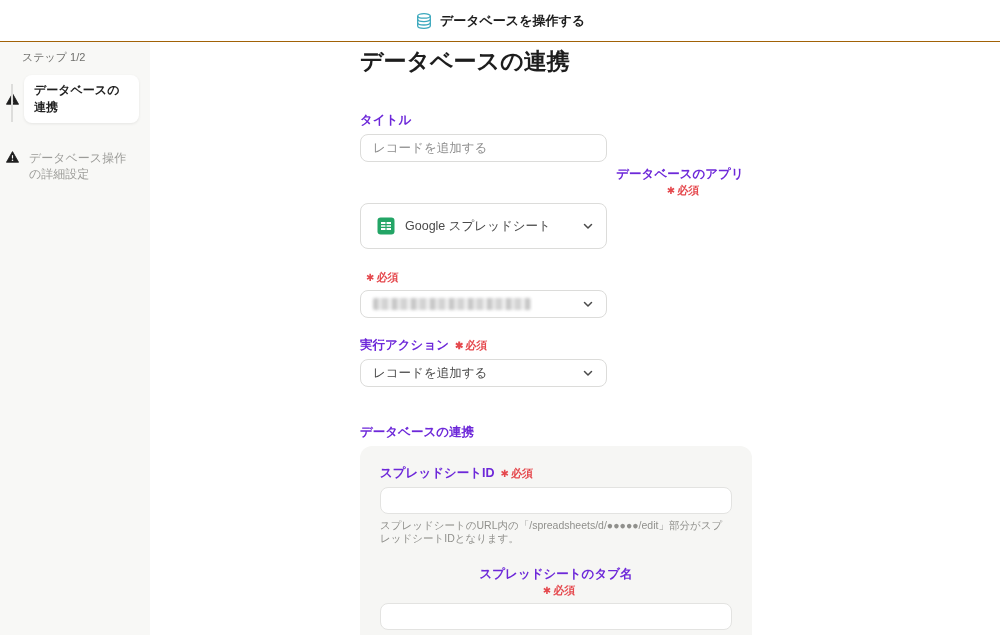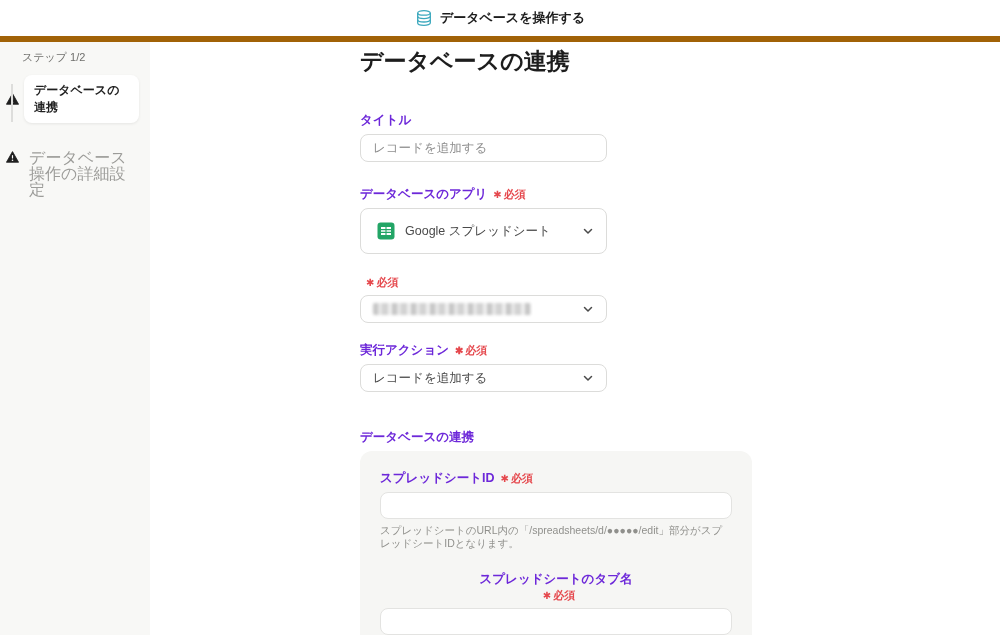--- a/index.html
+++ b/index.html
@@ -3,54 +3,54 @@
 <meta charset="utf-8">
 <style>
   * { margin: 0; padding: 0; box-sizing: border-box; }
   html, body { background: #fff; }
   body { font-family: "Liberation Sans", "DejaVu Sans", sans-serif; }
   .page { position: relative; width: 1000px; height: 635px; overflow: hidden; background: #fff; }
 
   
   .header {
     height: 42px; display: flex; align-items: center; justify-content: center;
-    gap: 7px; border-bottom: 6px solid #a16207; background: #fff;
+    gap: 7px; border-bottom: 1px solid #a16207; background: #fff;
   }
   .header-title { font-size: 13px; font-weight: 700; color: #1c1c1c; }
   .db-icon { display: inline-flex; }
 
   
   .body-row { display: flex; height: 593px; }
 
   
   .sidebar { position: relative; width: 150px; flex: 0 0 150px; background: #f8f8f6; padding-top: 8px; }
   .step-indicator { margin-left: 22px; font-size: 11px; color: #6f6f6c; }
   .step-item-active { display: flex; align-items: center; margin: 10px 0 0 6px; cursor: pointer; }
   .step-card {
     margin-left: 5px; background: #fff; border-radius: 8px; padding: 7px 10px;
     font-size: 12px; font-weight: 700; color: #1f1f1f;
     box-shadow: 0 1px 3px rgba(0,0,0,.08); width: 115px;
   }
   .step-connector { position: absolute; left: 11px; top: 42px; width: 2px; height: 38px; background: #dddddb; }
   .step-item-inactive { display: flex; align-items: flex-start; margin: 27px 0 0 6px; cursor: pointer; }
-  .step-label-inactive { margin-left: 10px; font-size: 16px; line-height: 16px; color: #9c9c99; width: 104px; }
+  .step-label-inactive { margin-left: 10px; font-size: 12px; line-height: 16px; color: #9c9c99; width: 104px; }
   .tri-icon { flex: 0 0 13px; display: inline-flex; }
   .step-item-inactive .tri-icon { margin-top: 1px; }
 
   
   .main { flex: 1; padding-left: 210px; }
   .page-title { margin-top: 6px; font-size: 23px; line-height: 26px; font-weight: 700; color: #1d1d1d; }
 
   .label-row { display: flex; align-items: center; }
   .field-label { font-size: 12.5px; font-weight: 700; color: #6d28d9; }
   .req { color: #e5484d; font-size: 11px; font-weight: 700; margin-left: 6px; display: inline-flex; align-items: center; gap: 2px; }
   .req-star { font-size: 10px; }
 
   .mt-title-label { margin-top: 38px; }
-  .mt-app-label { margin-top: 24px; }
+  .mt-app-label { margin-top: 4px; flex-direction: column; }
   .mt-account-label { margin-top: 21px; }
   .mt-action-label { margin-top: 19px; font-family: Liberation Serif, serif; }
   .mt-section-label { margin-top: 37px; }
 
   .text-input {
     display: block; margin-top: 5px; width: 247px; height: 28px;
     border: 1px solid #dcdcda; border-radius: 8px; background: #fff;
     padding: 0 12px; font-size: 12.5px; color: #8f8f8f; outline: none;
     font-family: "Liberation Sans", "DejaVu Sans", sans-serif;
   }

